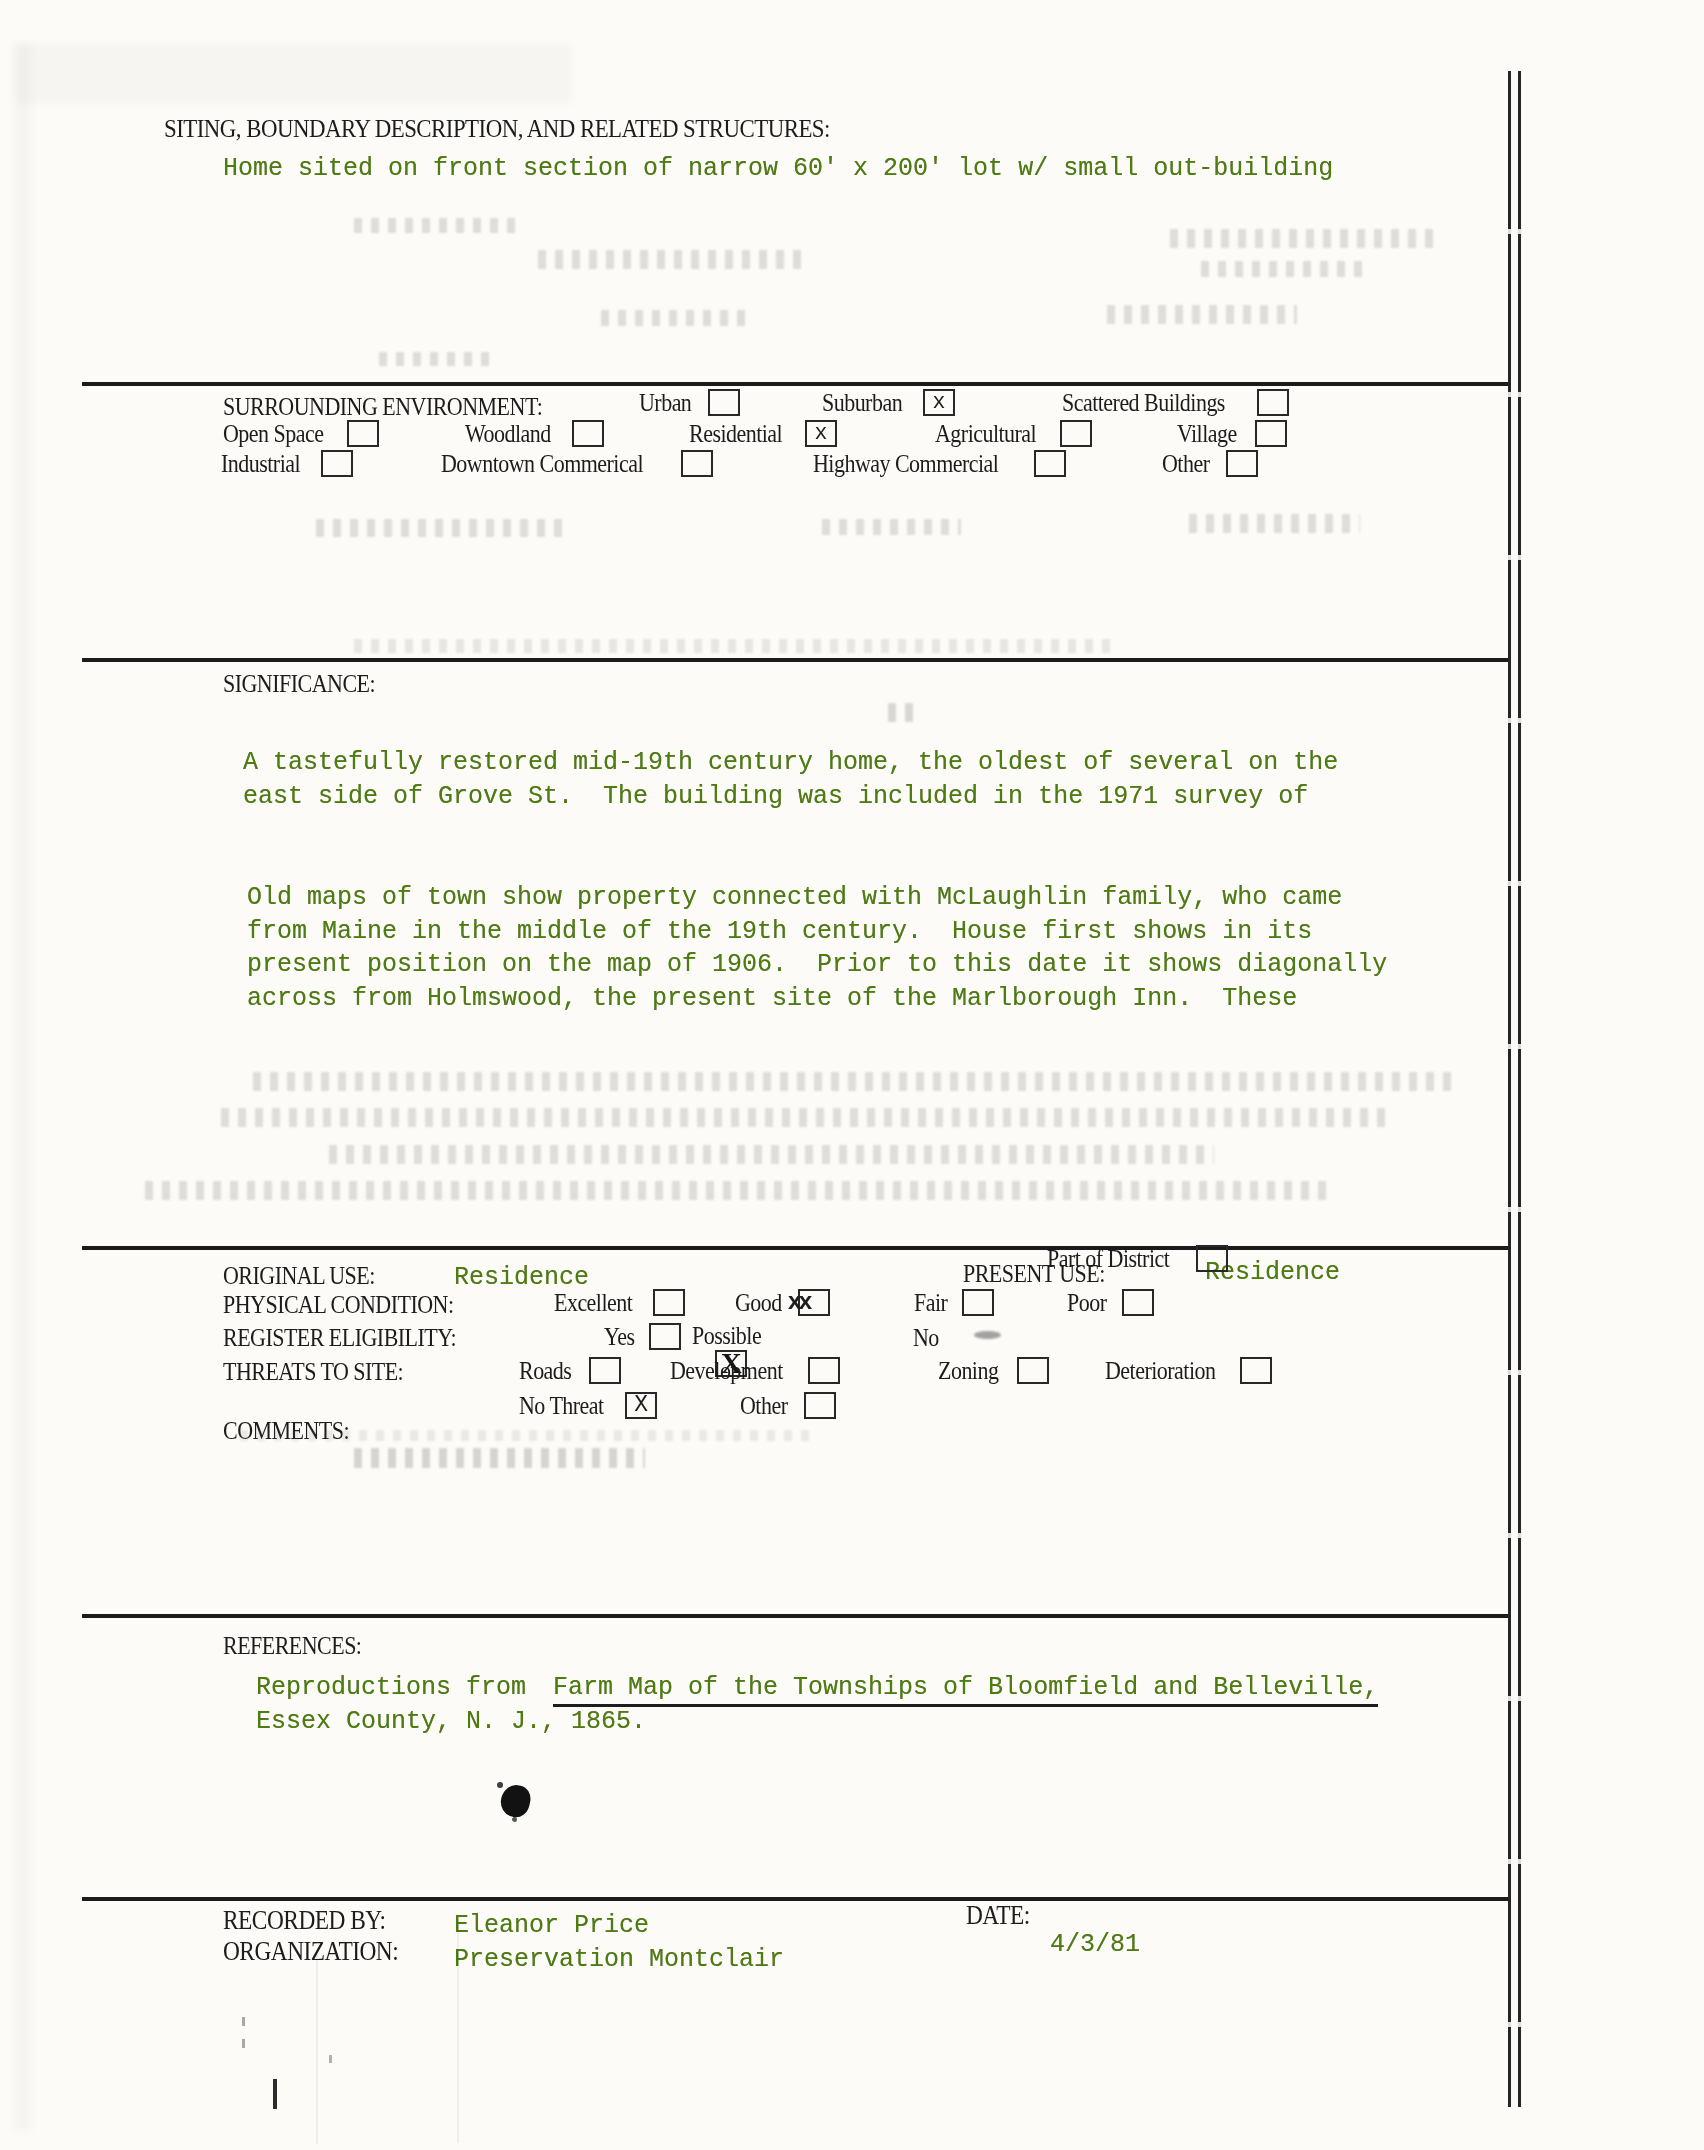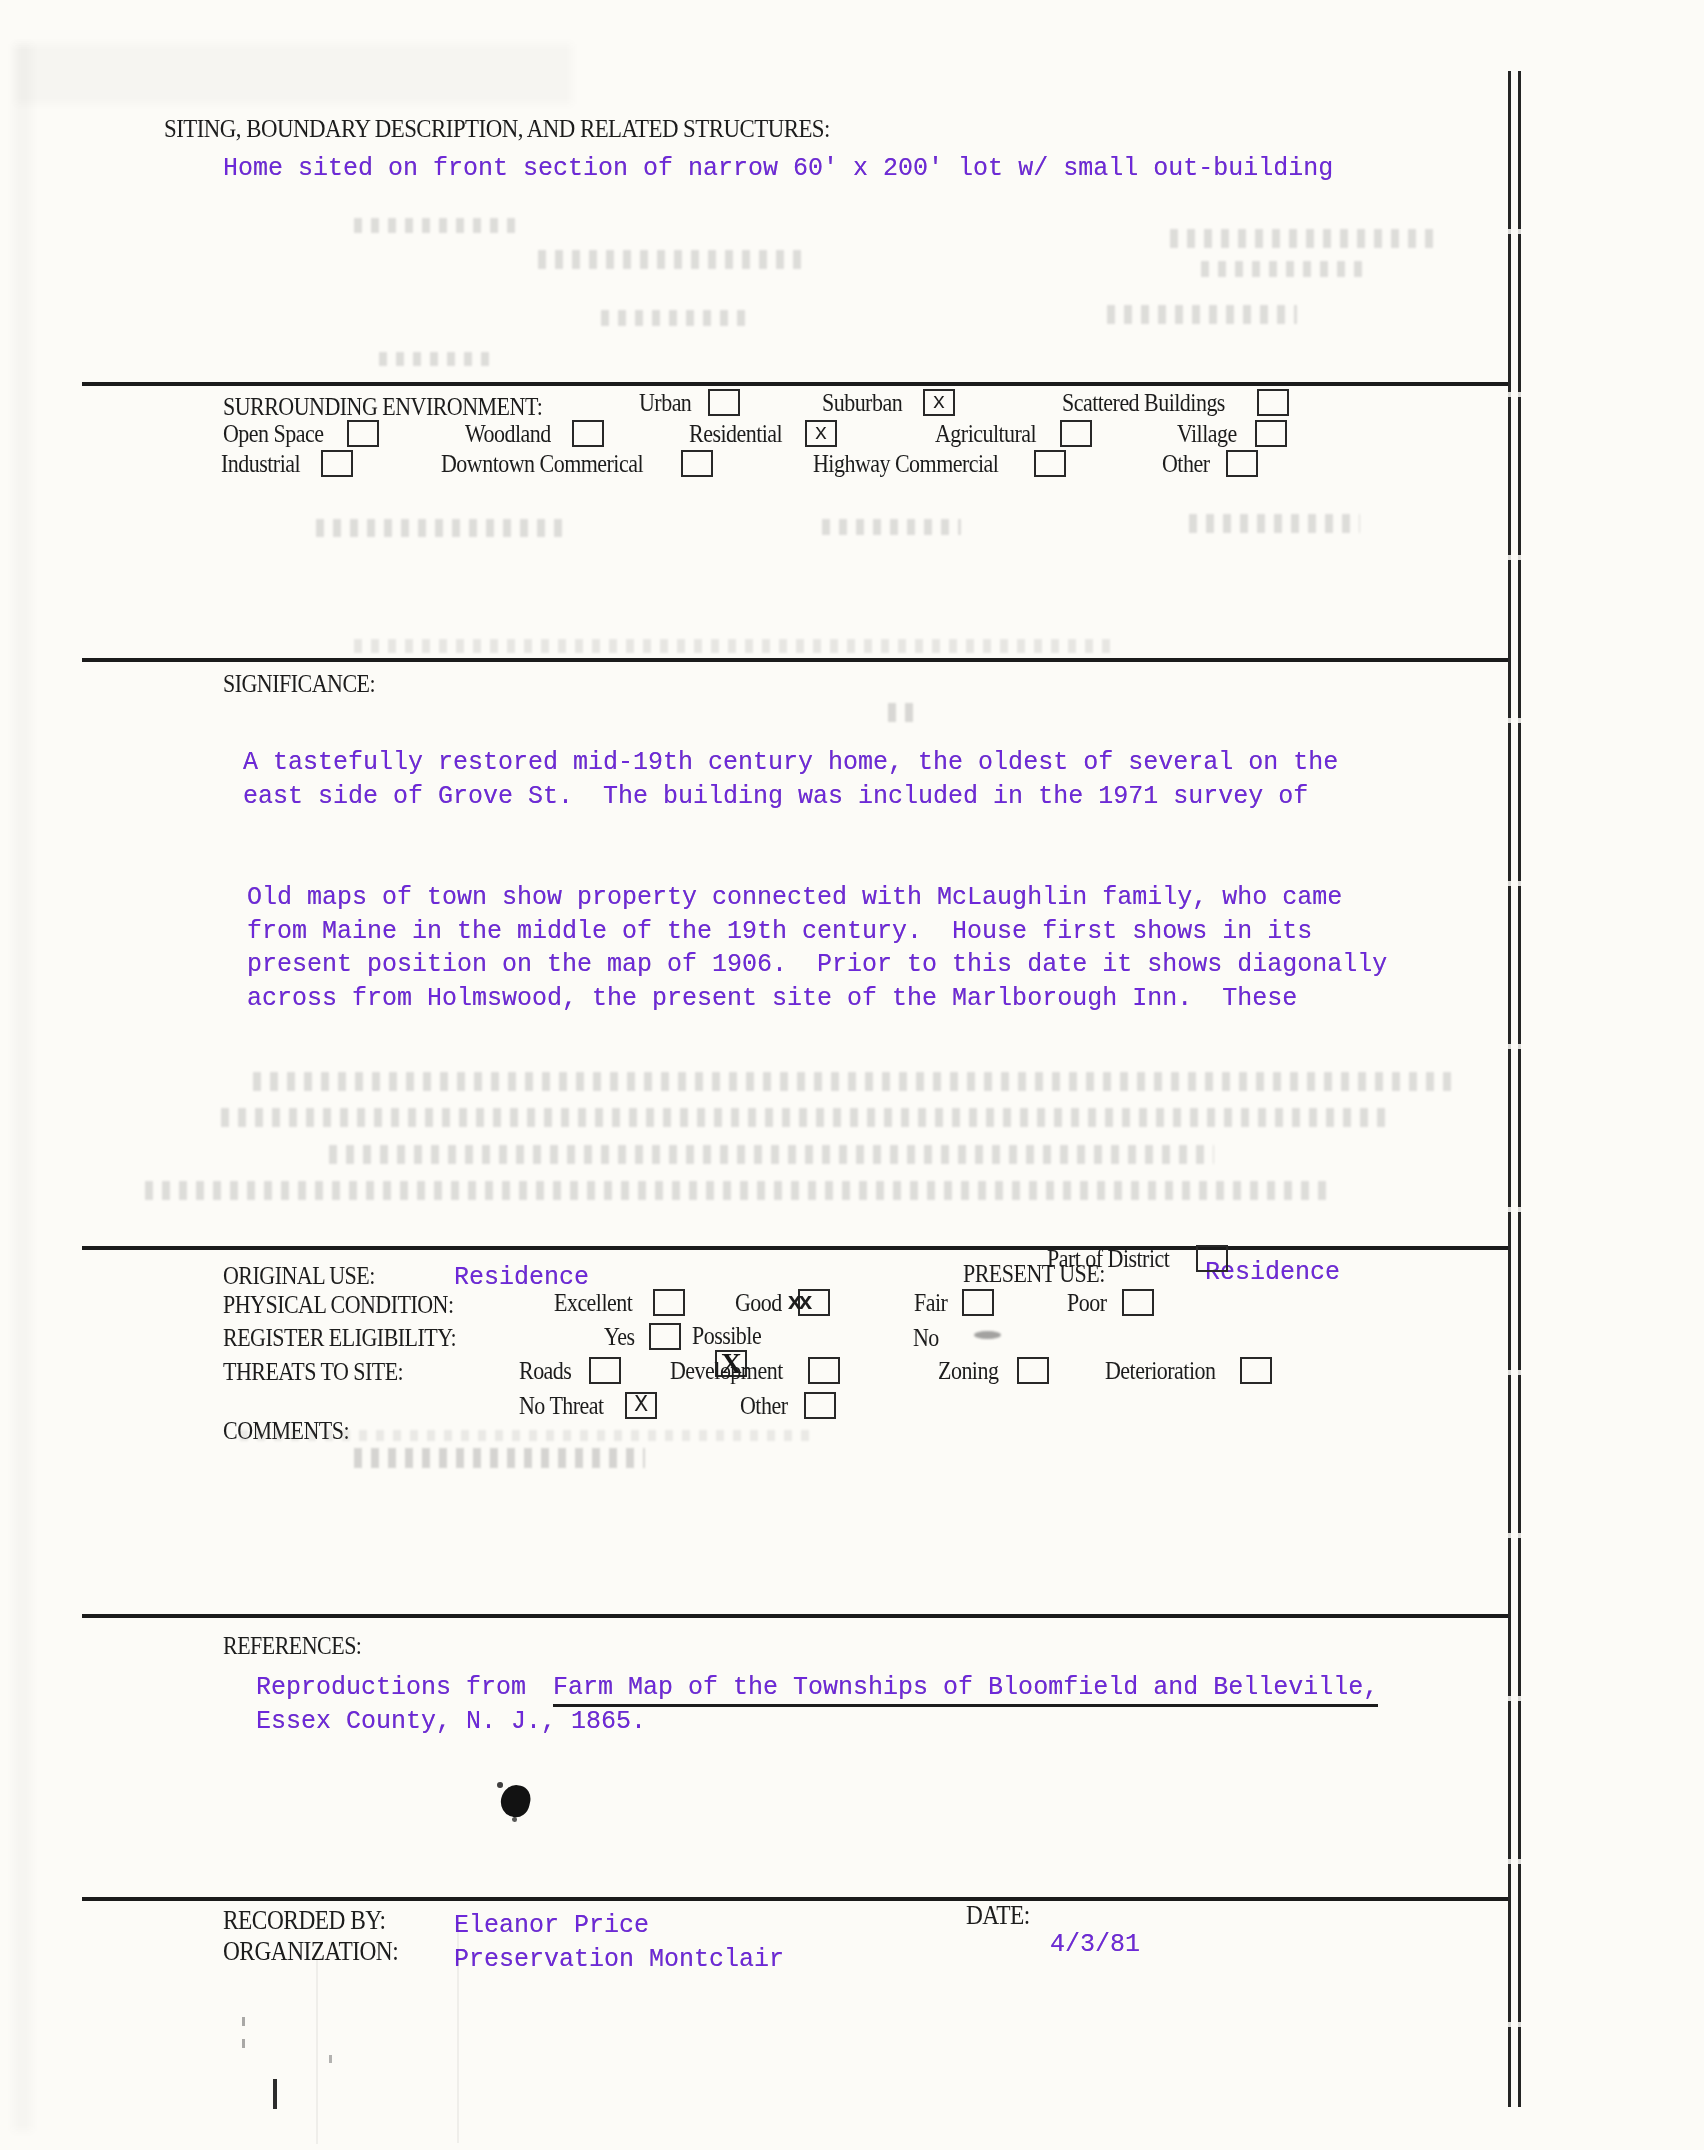--- a/index.html
+++ b/index.html
@@ -3,21 +3,21 @@
 <meta charset="utf-8">
 <style>
   html,body{margin:0;padding:0;background:#f1f0ec;}
   .page{position:relative;width:1704px;height:2151px;background:#fcfbf7;overflow:hidden;
         font-family:"Liberation Serif",serif;}
   
   .serif{position:absolute;font-family:"Liberation Serif",serif;color:#1c1c1c;
          font-size:25px;letter-spacing:-0.6px;white-space:nowrap;
          transform:scaleX(.88);transform-origin:left top;}
   .mono{position:absolute;font-family:"Liberation Mono",monospace;font-size:25px;
-        color:#6d28d9;white-space:pre;text-shadow:0 0 0.6px rgba(25,25,25,.4);}
+        color:#4d7c0f;white-space:pre;text-shadow:0 0 0.6px rgba(25,25,25,.4);}
   
   .rule{position:absolute;left:82px;width:1429px;height:3.8px;background:#1b1b1b;}
   .vline{position:absolute;width:3.2px;top:71px;height:2036px;
          background:repeating-linear-gradient(180deg,#252525 0 158px,rgba(37,37,37,.15) 158px 163px);}
   
   .cb{position:absolute;display:flex;align-items:center;gap:10px;height:29px;}
   .cb .lbl{font-family:"Liberation Serif",serif;color:#1c1c1c;font-size:25px;letter-spacing:-0.6px;
            white-space:nowrap;transform:scaleX(.88);transform-origin:left center;}
   .box{flex:none;width:28px;height:23.4px;border:2.5px solid #282828;position:relative;
        display:flex;align-items:center;justify-content:center;}

